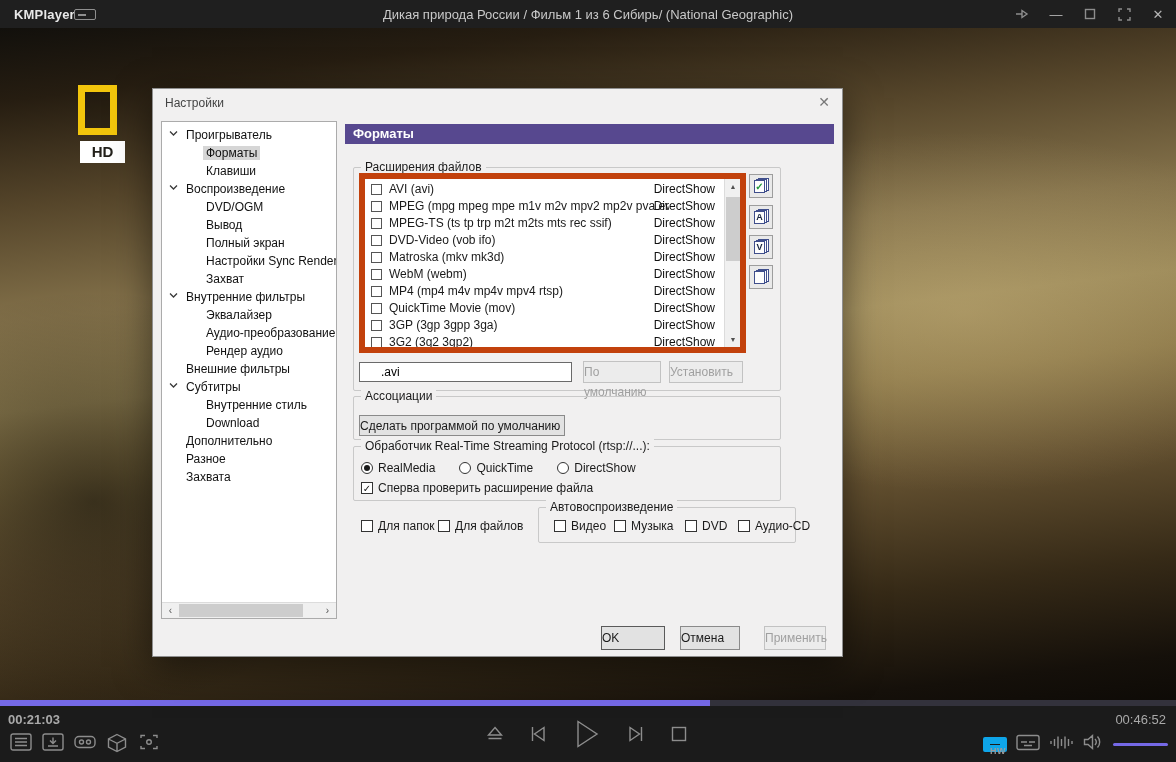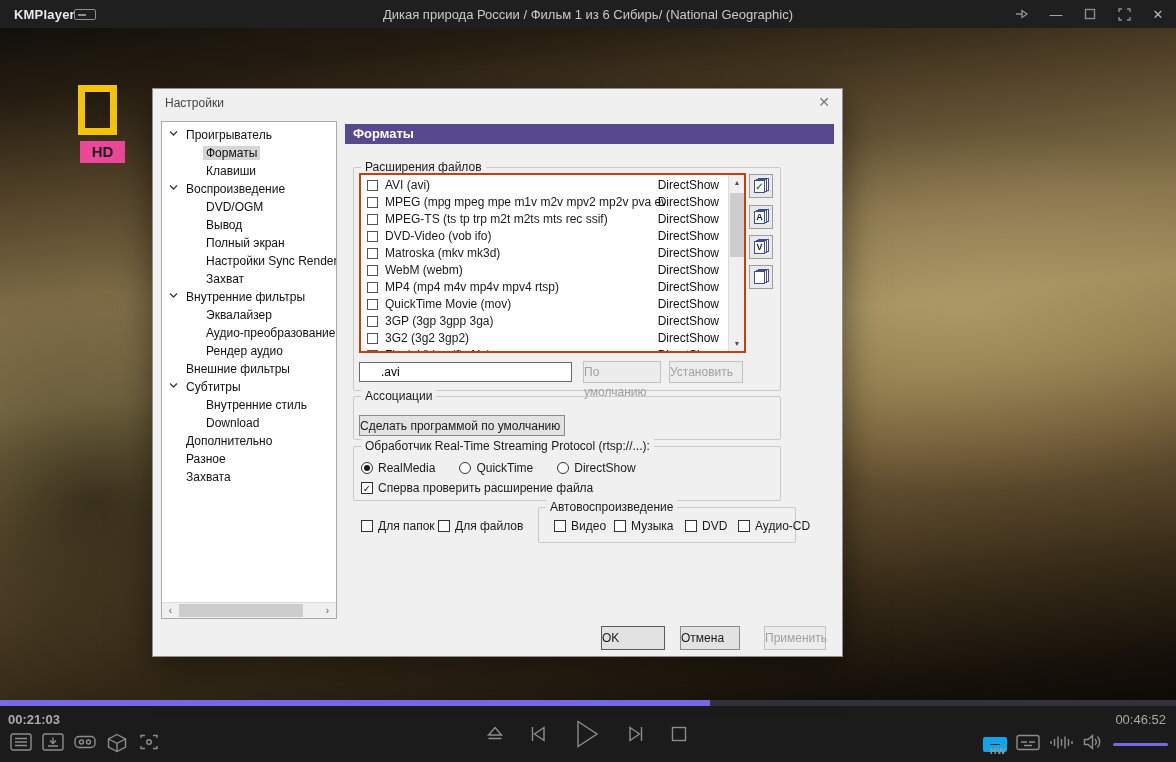--- a/index.html
+++ b/index.html
@@ -17,21 +17,21 @@
   .tb-btn { width:16px; height:16px; display:flex; align-items:center; justify-content:center; color:#b5b5b5; font-size:13px; cursor:default; }
 
   
   .video-bg { position:absolute; left:0; top:28px; width:1176px; height:676px;
     background:
       radial-gradient(ellipse 620px 300px at 82% 42%, rgba(205,183,128,.38), rgba(0,0,0,0) 60%),
       radial-gradient(ellipse 500px 380px at 8% 70%, rgba(10,8,4,.6), rgba(0,0,0,0) 55%),
       linear-gradient(173deg, #12100c 0%, #261d11 9%, #55452a 22%, #83714a 36%, #998757 47%, #8a7647 56%, #635030 68%, #362a17 82%, #15100a 94%, #0d0a06 100%);
   }
   .natgeo { position:absolute; left:78px; top:85px; width:39px; height:50px; border:7px solid #f2c50c; background:rgba(20,16,8,.25); }
-  .hd-badge { position:absolute; left:80px; top:141px; width:45px; height:22px; background:#ec4899; color:#23211b; font-weight:bold; font-size:15px; text-align:center; line-height:22px; }
+  .hd-badge { position:absolute; left:80px; top:141px; width:45px; height:22px; background:#ffffff; color:#23211b; font-weight:bold; font-size:15px; text-align:center; line-height:22px; }
 
   
   .dialog { position:absolute; left:152px; top:88px; width:691px; height:569px; background:#f1f0f0; border:1px solid #8f8f8f; box-shadow:0 10px 34px rgba(0,0,0,.5); z-index:50; font-size:12px; color:#1a1a1a; }
   .dlg-title { position:absolute; left:12px; top:7px; font-size:12px; color:#444; }
   .dlg-close { position:absolute; right:12px; top:5px; font-size:14px; color:#777; }
 
   .tree-panel { position:absolute; left:8px; top:32px; width:176px; height:498px; background:#fff; border:1px solid #ababab; overflow:hidden; }
   .tree-items { position:absolute; left:0; top:4px; right:0; }
   .tree-item { position:relative; height:18px; line-height:18px; white-space:nowrap; font-size:12px; color:#111; }
   .tree-item .chev { position:absolute; left:7px; top:4px; }
@@ -42,21 +42,21 @@
   .tree-hscroll .arr { position:absolute; top:1px; width:15px; height:14px; color:#555; font-size:10px; text-align:center; line-height:14px; }
   .tree-hscroll .arr.l { left:1px; } .tree-hscroll .arr.r { right:1px; }
   .tree-hscroll .thumb { position:absolute; left:17px; top:1px; width:124px; height:13px; background:#cdcdcd; }
 
   .content-header { position:absolute; left:192px; top:35px; width:489px; height:20px; background:#57488f; color:#fff; font-weight:bold; font-size:13px; line-height:20px; padding-left:8px; }
 
   .grp { position:absolute; border:1px solid #c9c9c9; border-radius:2px; }
   .grp-label { position:absolute; top:-8px; left:7px; background:#f1f0f0; padding:0 4px; font-size:12px; color:#1a1a1a; white-space:nowrap; }
 
   .g-formats { left:200px; top:78px; width:428px; height:224px; }
-  .listbox { position:absolute; left:206px; top:84px; width:387px; height:180px; background:#fff; border:2px solid #c2410c; overflow:hidden; }
+  .listbox { position:absolute; left:206px; top:84px; width:387px; height:180px; background:#fff; border:6px solid #c2410c; overflow:hidden; }
   .list-rows { position:absolute; left:0; top:2px; right:17px; }
   .f-row { position:relative; height:17px; line-height:17px; font-size:12px; white-space:nowrap; }
   .f-row .cbx { position:absolute; left:6px; top:3px; width:11px; height:11px; border:1px solid #555; background:#fff; }
   .f-row .fname { position:absolute; left:24px; overflow:hidden; max-width:280px; }
   .f-row .fhandler { position:absolute; right:8px; color:#111; }
   .vscroll { position:absolute; right:0; top:0; width:16px; height:100%; background:#f0f0f0; border-left:1px solid #dcdcdc; }
   .vscroll .arr { position:absolute; left:0; width:16px; height:15px; color:#505050; font-size:7px; text-align:center; line-height:15px; }
   .vscroll .arr.u { top:0; } .vscroll .arr.d { bottom:0; }
   .vscroll .thumb { position:absolute; left:1px; top:18px; width:14px; height:64px; background:#cdcdcd; }
 

